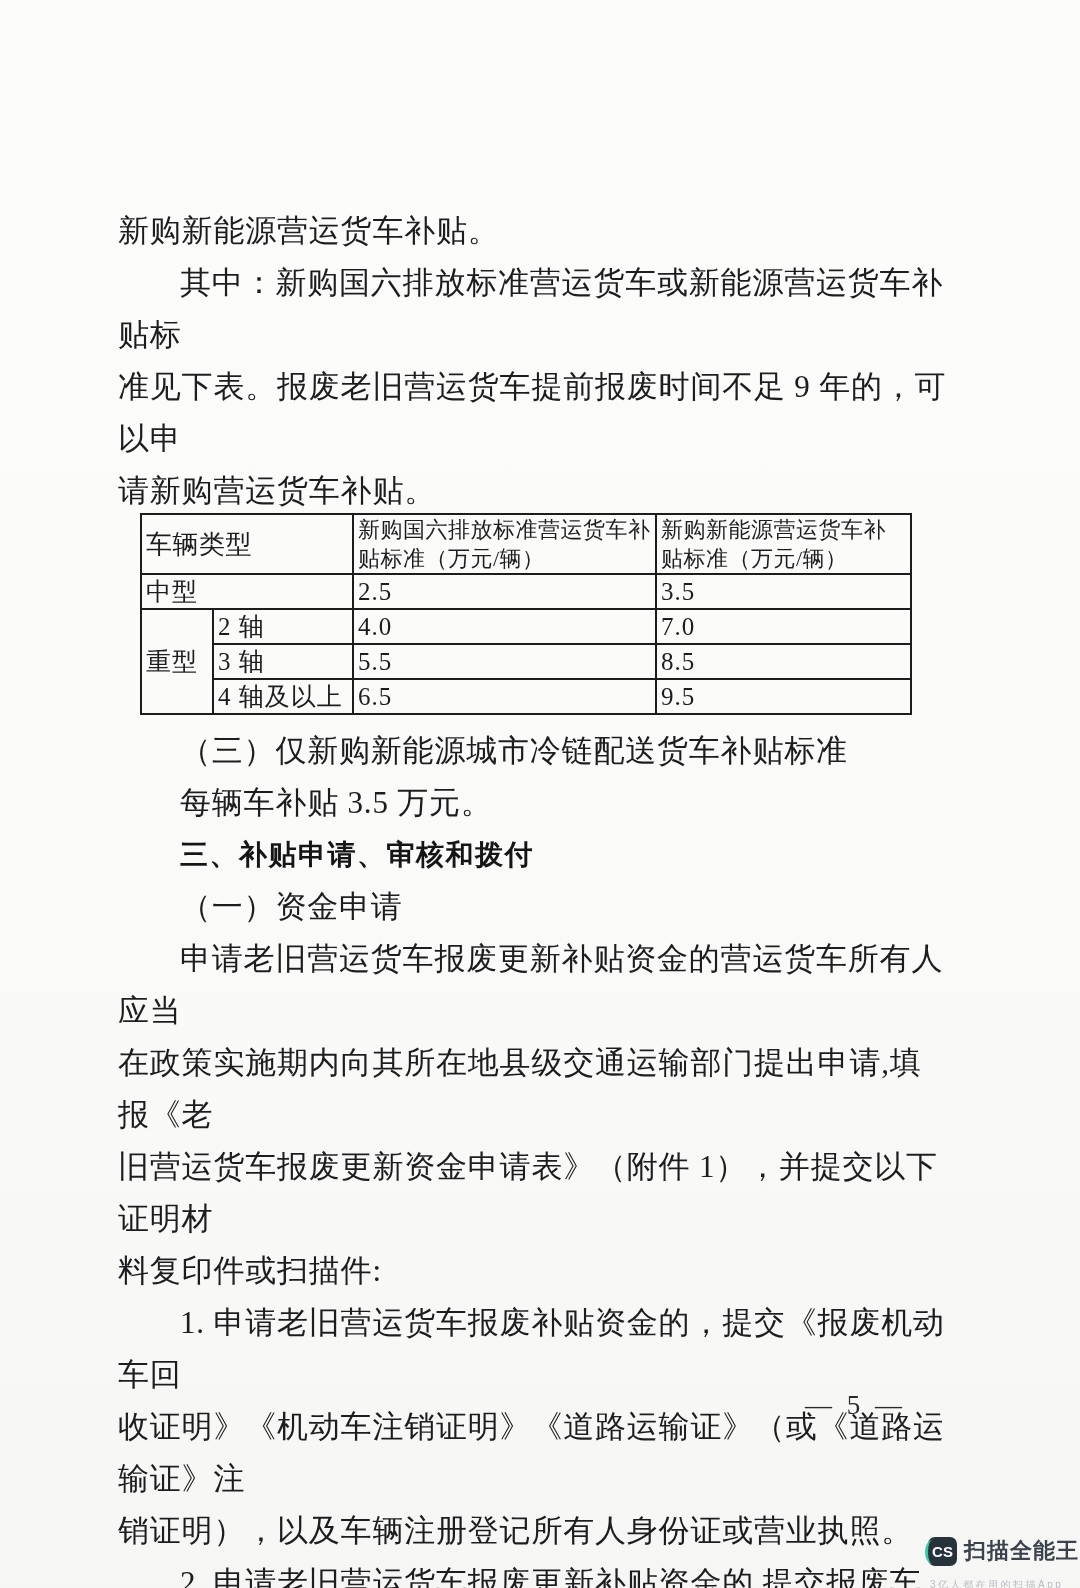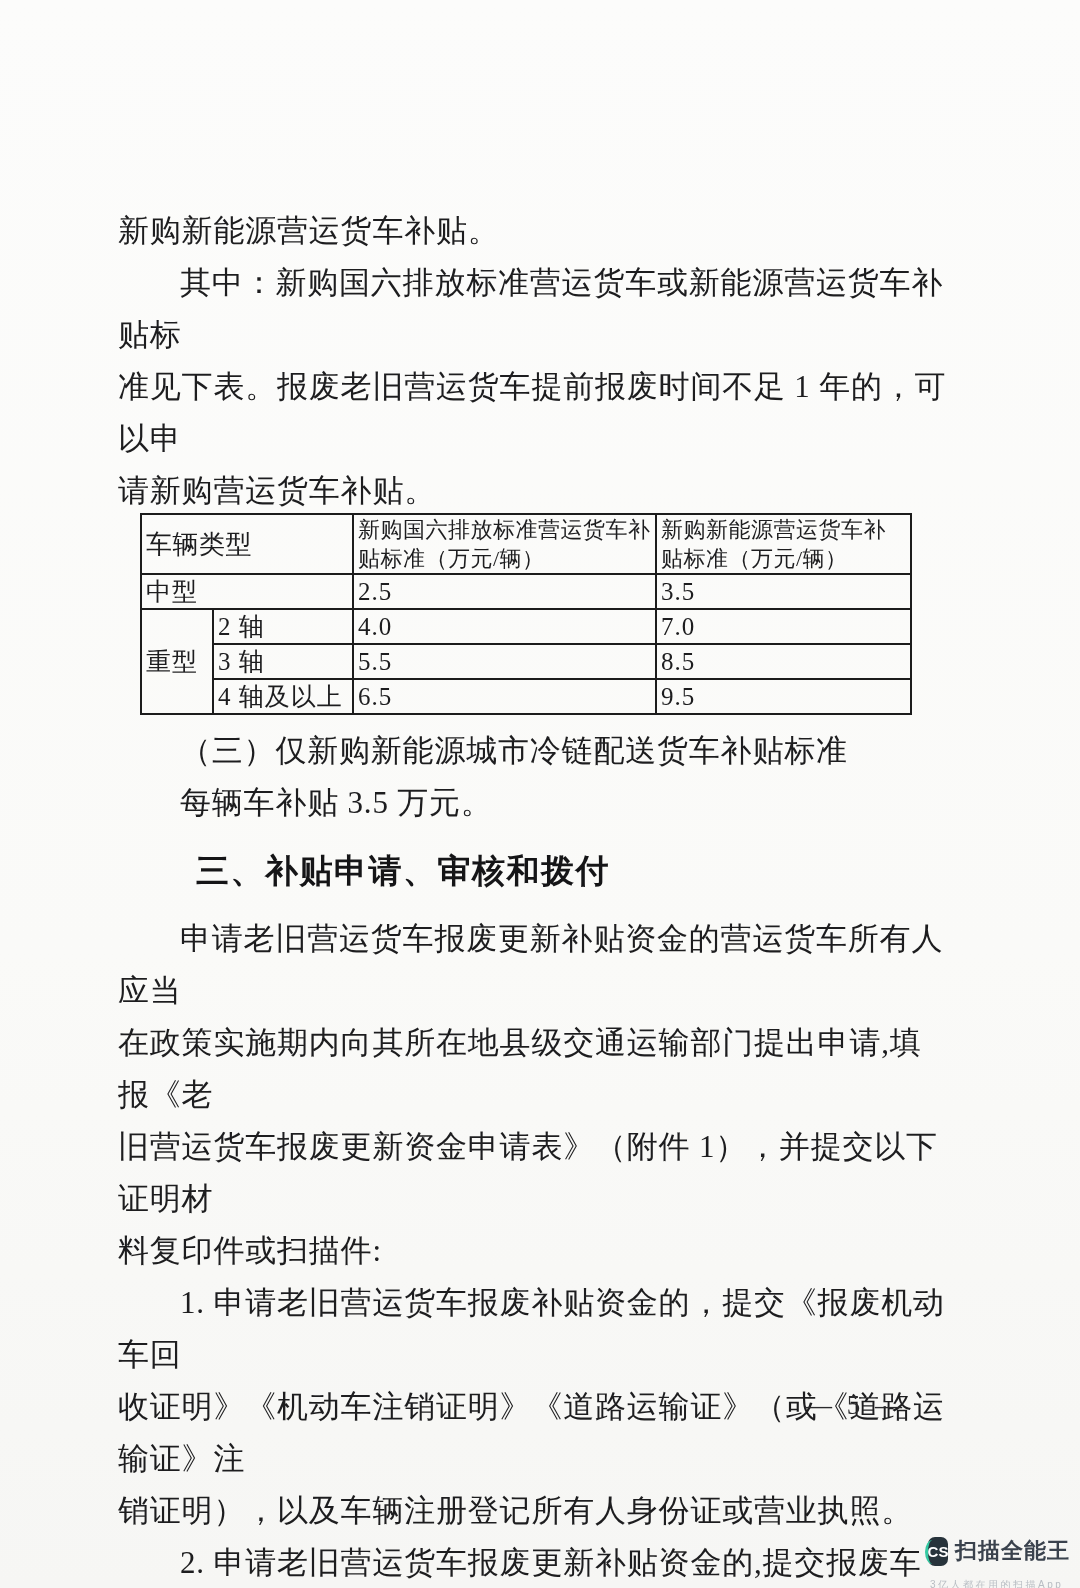--- a/index.html
+++ b/index.html
@@ -17,24 +17,24 @@
   .para {
     margin:0;
     font-size:31px;
     line-height:52px;
     letter-spacing:0.8px;
     white-space:pre-line;
     text-align:left;
   }
   .indent { text-indent:62px; }
   .section-heading {
-    margin:16px;
+    margin:0;
     font-family:Liberation Serif, serif;
     font-weight:700;
-    font-size:33px;
+    font-size:28px;
     line-height:52px;
     letter-spacing:1.5px;
     text-indent:62px;
     color:#151517;
   }
   table.subsidy {
     border-collapse:collapse;
     margin:-4px 0 0 22px;
     width:770px;
     table-layout:fixed;
@@ -64,21 +64,21 @@
     white-space:nowrap;
   }
   .watermark {
     position:absolute;
     left:928px; top:1536px;
     display:flex; flex-direction:column; align-items:flex-start;
   }
   .wm-row { display:flex; align-items:center; gap:7px; }
   .wm-logo {
     position:relative;
-    width:20px; height:29px;
+    width:29px; height:29px;
     background:#27333b;
     border-radius:7px;
     display:flex; align-items:center; justify-content:center;
     color:#ffffff;
     font-family:"Liberation Sans","DejaVu Sans",sans-serif;
     font-weight:700; font-size:15px;
     flex:0 0 auto;
   }
   .wm-logo::before {
     content:"";
@@ -108,21 +108,21 @@
 </style>
 </head>
 <body>
 
 <div class="doc">
   <div class="content">
 
     <p class="para">新购新能源营运货车补贴。</p>
 
     <p class="para indent">其中：新购国六排放标准营运货车或新能源营运货车补贴标
-准见下表。报废老旧营运货车提前报废时间不足 1 年的，可以申
+准见下表。报废老旧营运货车提前报废时间不足 9 年的，可以申
 请新购营运货车补贴。</p>
 
     <table class="subsidy">
       <colgroup>
         <col style="width:72px">
           <col style="width:140px">
           <col style="width:303px">
           <col style="width:255px">
       </colgroup>
       <tbody>
@@ -154,20 +154,21 @@
       </tr>
     </tbody>
       </table>
 
     <p class="para indent" style="margin-top:10px">（三）仅新购新能源城市冷链配送货车补贴标准</p>
 
     <p class="para indent">每辆车补贴 3.5 万元。</p>
 
     <h2 class="section-heading">三、补贴申请、审核和拨付</h2>
 
+    <p class="para indent">（一）资金申请</p>
 
     <p class="para indent">申请老旧营运货车报废更新补贴资金的营运货车所有人应当
 在政策实施期内向其所在地县级交通运输部门提出申请,填报《老
 旧营运货车报废更新资金申请表》（附件 1），并提交以下证明材
 料复印件或扫描件:</p>
 
     <p class="para indent">1. 申请老旧营运货车报废补贴资金的，提交《报废机动车回
 收证明》《机动车注销证明》《道路运输证》（或《道路运输证》注
 销证明），以及车辆注册登记所有人身份证或营业执照。</p>
 

